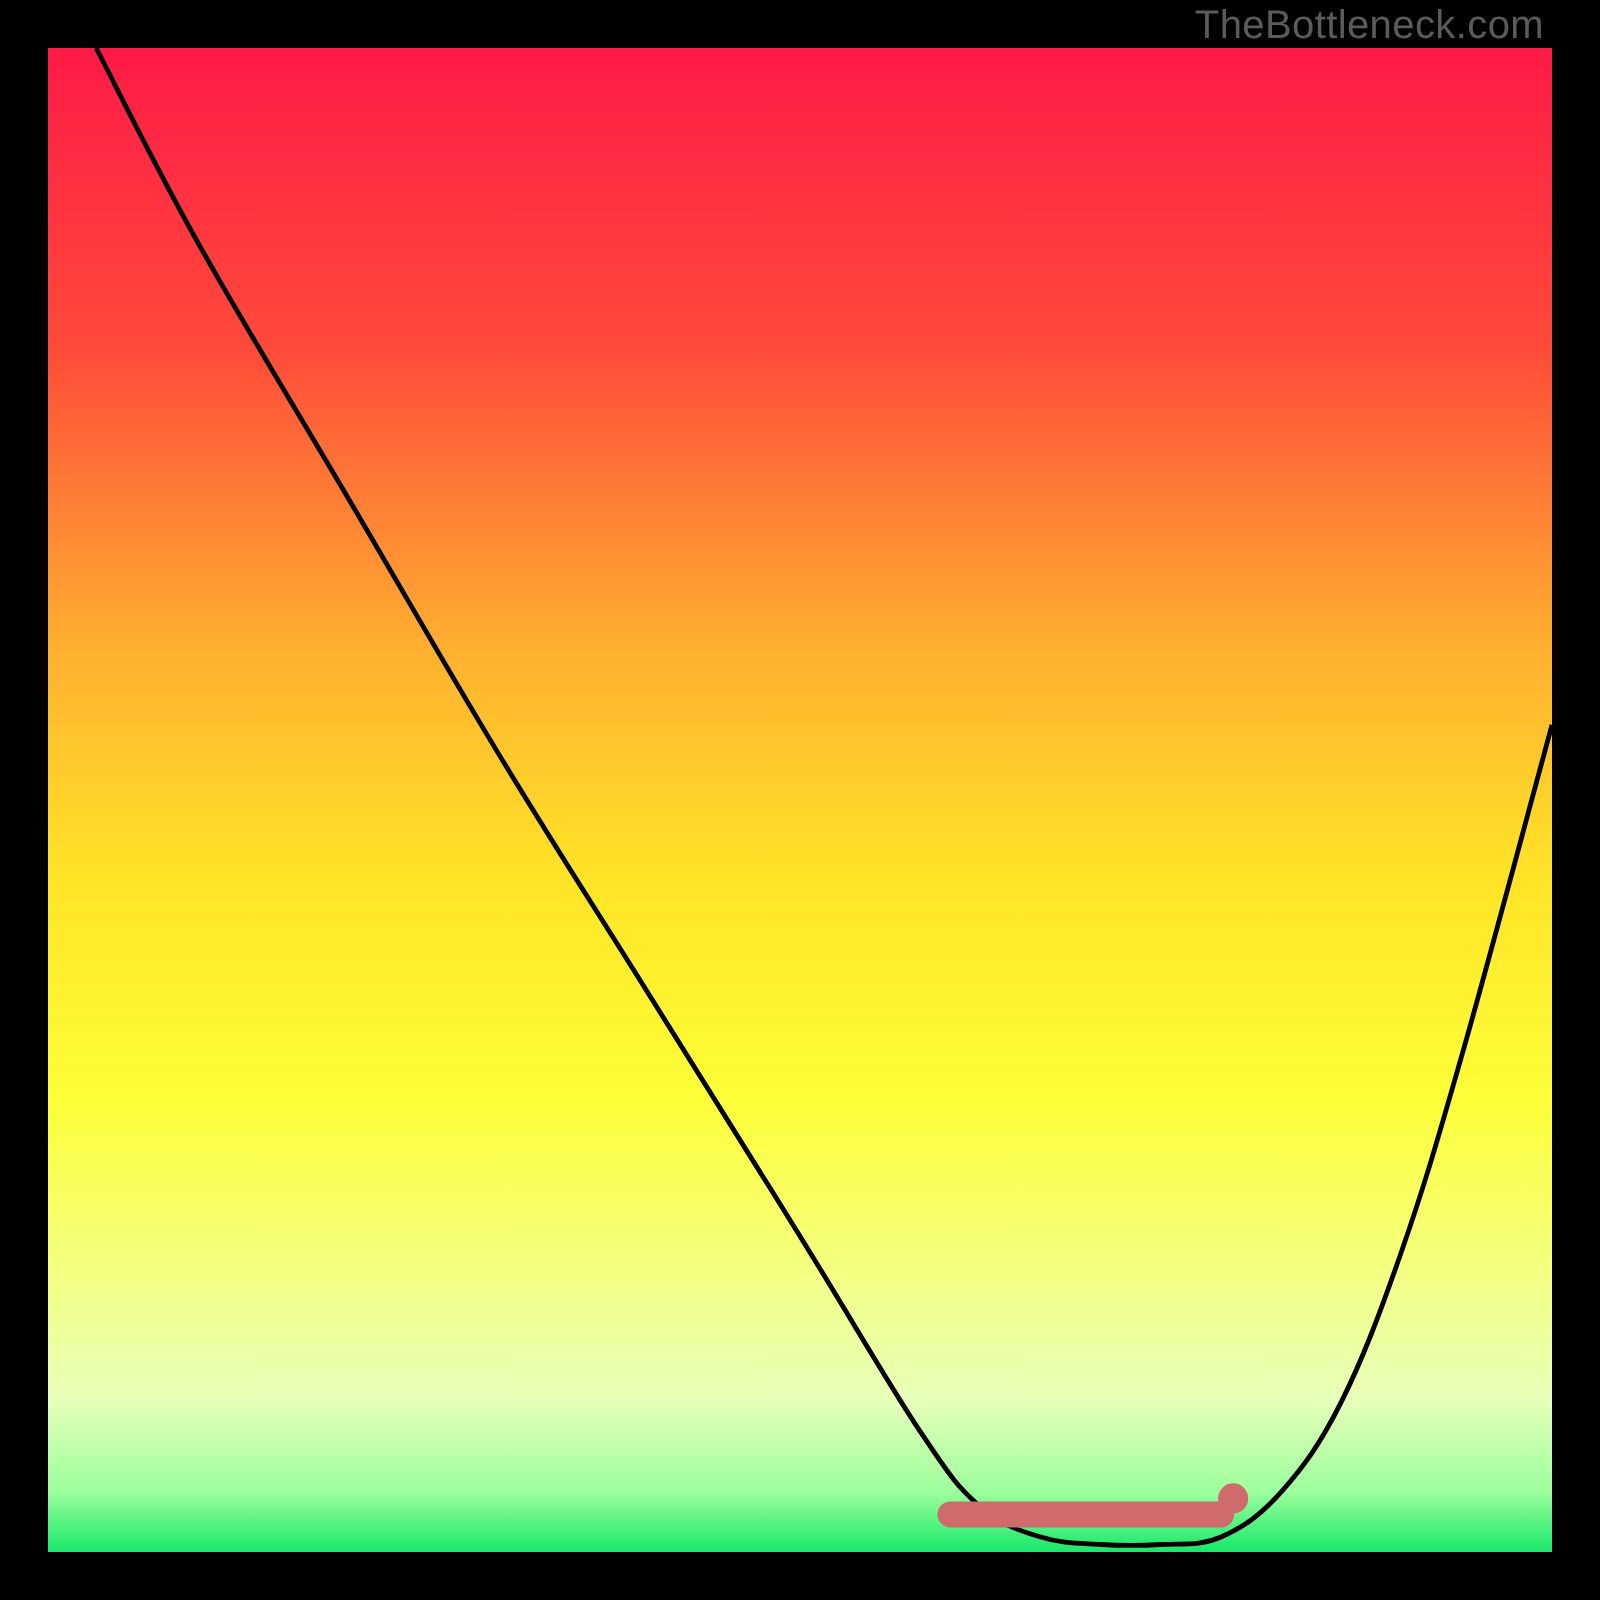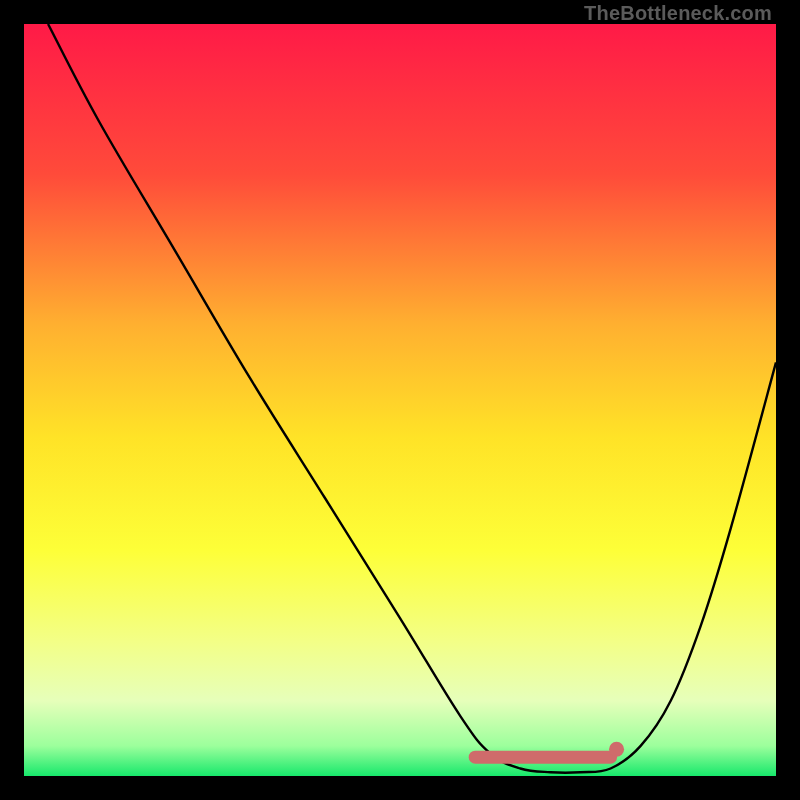--- a/index.html
+++ b/index.html
@@ -25,21 +25,21 @@
     top: 0;
     width: 752px;
     height: 752px;
   }
   .watermark {
     position: absolute;
     top: 2px;
     right: 28px;
     color: #5b5b5b;
     font-size: 20px;
-    font-weight: 700;
+    font-weight: 400;
     letter-spacing: 0.2px;
     user-select: none;
   }
 </style>
 </head>
 <body>
 
 <div class="frame">
   <svg class="plot" viewBox="0 0 752 752" preserveAspectRatio="none">
     <defs>

